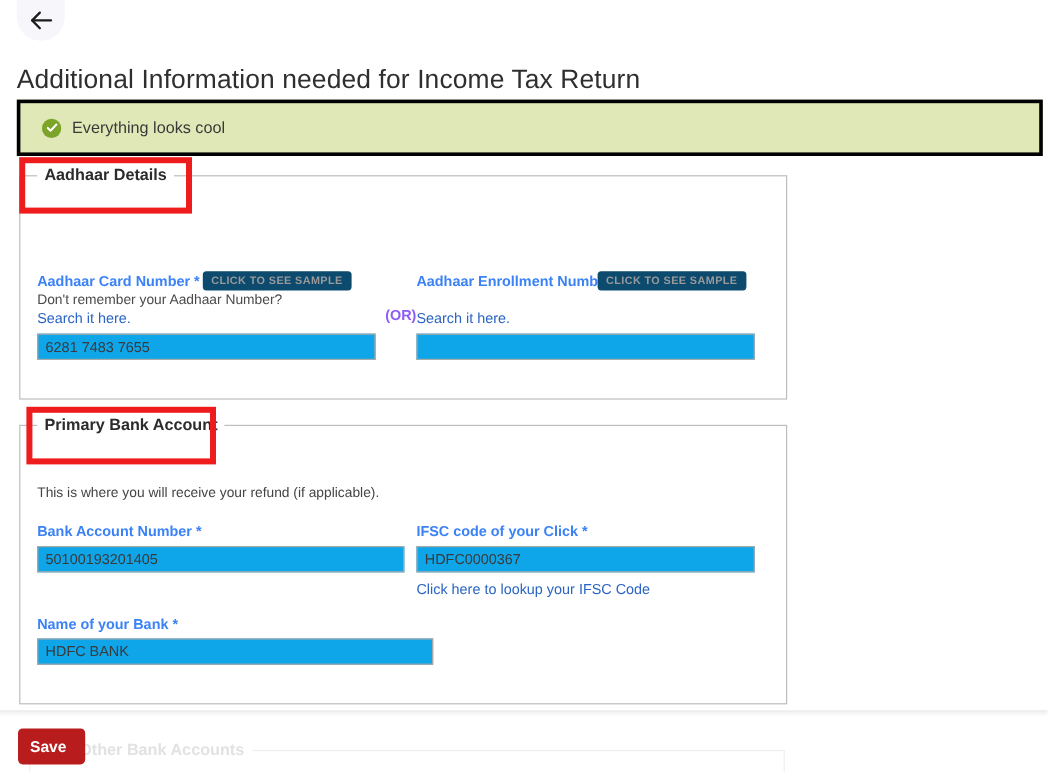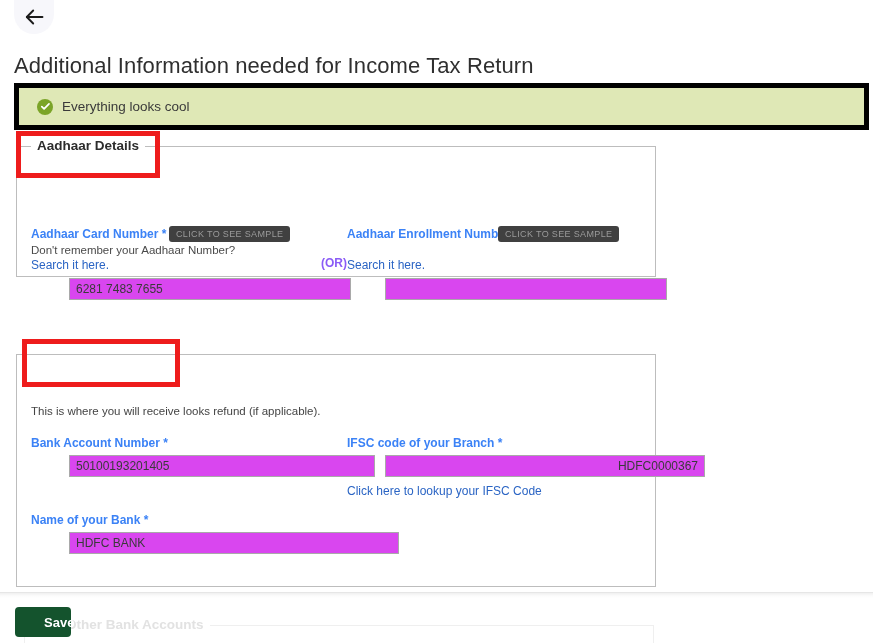--- a/index.html
+++ b/index.html
@@ -48,21 +48,21 @@
   }
 
   
   .banner {
     position: absolute;
     left: 14px;
     top: 83px;
     width: 855px;
     height: 47px;
     background: #dfe8b6;
-    border: 5px solid #000000;
+    border: 3px solid #000000;
     display: flex;
     align-items: center;
     padding-left: 18px;
   }
   .banner-icon {
     width: 16px;
     height: 16px;
     flex: 0 0 16px;
     border-radius: 50%;
     background: #7ba428;
@@ -89,78 +89,78 @@
     position: absolute;
     top: -9px;
     left: 14px;
     background: #ffffff;
     padding: 0 6px;
     font-size: 13.5px;
     font-weight: bold;
     color: #2c2c2c;
     white-space: nowrap;
   }
-  #fs-aadhaar { top: 146px; height: 131px; }
+  #fs-aadhaar { top: 146px; height: 187px; }
   #fs-bank    { top: 354px; height: 233px; }
 
   .section-desc {
     position: absolute;
     font-size: 11.5px;
     color: #444444;
   }
 
   
   .field-label {
     position: absolute;
     font-size: 12px;
     font-weight: bold;
     color: #3b82f6;
     white-space: nowrap;
   }
 
   .sample-badge {
     position: absolute;
     height: 16px;
-    background: #404040;
+    background: #0c4a6e;
     border-radius: 3px;
     color: #9a9a9a;
     font-size: 9px;
     letter-spacing: 0.35px;
     display: flex;
     align-items: center;
     padding: 0 7px;
     white-space: nowrap;
     cursor: pointer;
+    font-weight: bold;
   }
 
   .hint {
     position: absolute;
     font-size: 11.5px;
     color: #4a4a4a;
     white-space: nowrap;
   }
   .link {
     color: #2a64c4;
     text-decoration: none;
     cursor: pointer;
     font-size: 12px;
   }
 
   .txt-input {
     position: absolute;
     height: 22px;
     border: 1px solid #a9a9a9;
-    background: #d946ef;
+    background: #0ea5e9;
     font-family: "Liberation Sans", sans-serif;
     font-size: 12px;
     color: #3a3a3a;
     padding: 0 6px;
     border-radius: 0;
     outline: none;
-    margin-left: 38px;
   }
   .txt-input::placeholder { color: #b5b5b5; }
 
   .or-sep {
     position: absolute;
     font-size: 12px;
     font-weight: bold;
     color: #8b5cf6;
   }
 
@@ -190,29 +190,29 @@
     height: 6px;
     background: linear-gradient(#f0f0f0, #fbfbfb 55%, #ffffff);
     border-top: 1px solid #e6e6e6;
   }
   .save-btn {
     position: absolute;
     left: 15px;
     top: 607px;
     width: 56px;
     height: 30px;
-    background: #14532d;
+    background: #b91c1c;
     color: #ffffff;
     border: none;
     border-radius: 4px;
     font-family: "Liberation Sans", sans-serif;
     font-size: 13px;
     font-weight: bold;
     text-align: left;
-    padding-left: 29px;
+    padding-left: 10px;
     cursor: pointer;
   }
 
   
   .annot {
     position: absolute;
     border: 5px solid #ee1c1c;
     background: transparent;
     pointer-events: none;
   }
@@ -254,28 +254,29 @@
 
   <div class="or-sep" style="left:304px; top:109px;">(OR)</div>
 
   <div class="field-label" style="left:330px; top:80px;">Aadhaar Enrollment Number</div>
   <div class="sample-badge" style="left:481px; top:79px;">CLICK TO SEE SAMPLE</div>
   <a class="link" style="position:absolute; left:330px; top:111px;">Search it here.</a>
   <input class="txt-input" style="left: 330px; top: 131px; width: 282px;" type="text" value="">
 </fieldset>
 
 <fieldset class="fieldset" id="fs-bank">
-
-  <div class="section-desc" style="left:14px; top:50px;">This is where you will receive looks refund (if applicable).</div>
+  <legend class="fieldset-legend">Primary Bank Account</legend>
+
+  <div class="section-desc" style="left:14px; top:50px;">This is where you will receive your refund (if applicable).</div>
 
   <div class="field-label" style="left:14px; top:81px;">Bank Account Number *</div>
   <input class="txt-input" style="left: 14px; top: 100px; width: 306px;" type="text" value="50100193201405">
 
-  <div class="field-label" style="left:330px; top:81px;">IFSC code of your Branch *</div>
-  <input class="txt-input" style="left: 330px; top: 100px; width: 320px; text-align: right;" type="text" value="HDFC0000367">
+  <div class="field-label" style="left:330px; top:81px;">IFSC code of your Click *</div>
+  <input class="txt-input" style="left: 330px; top: 100px; width: 282px;" type="text" value="HDFC0000367">
   <a class="link" style="position:absolute; left:330px; top:129px;">Click here to lookup your IFSC Code</a>
 
   <div class="field-label" style="left:14px; top:158px;">Name of your Bank *</div>
   <input class="txt-input" style="left: 14px; top: 177px; width: 330px;" type="text" value="HDFC BANK">
 </fieldset>
 
 <fieldset class="fs-faded">
   <legend class="fieldset-legend">All Other Bank Accounts</legend>
 </fieldset>
 

